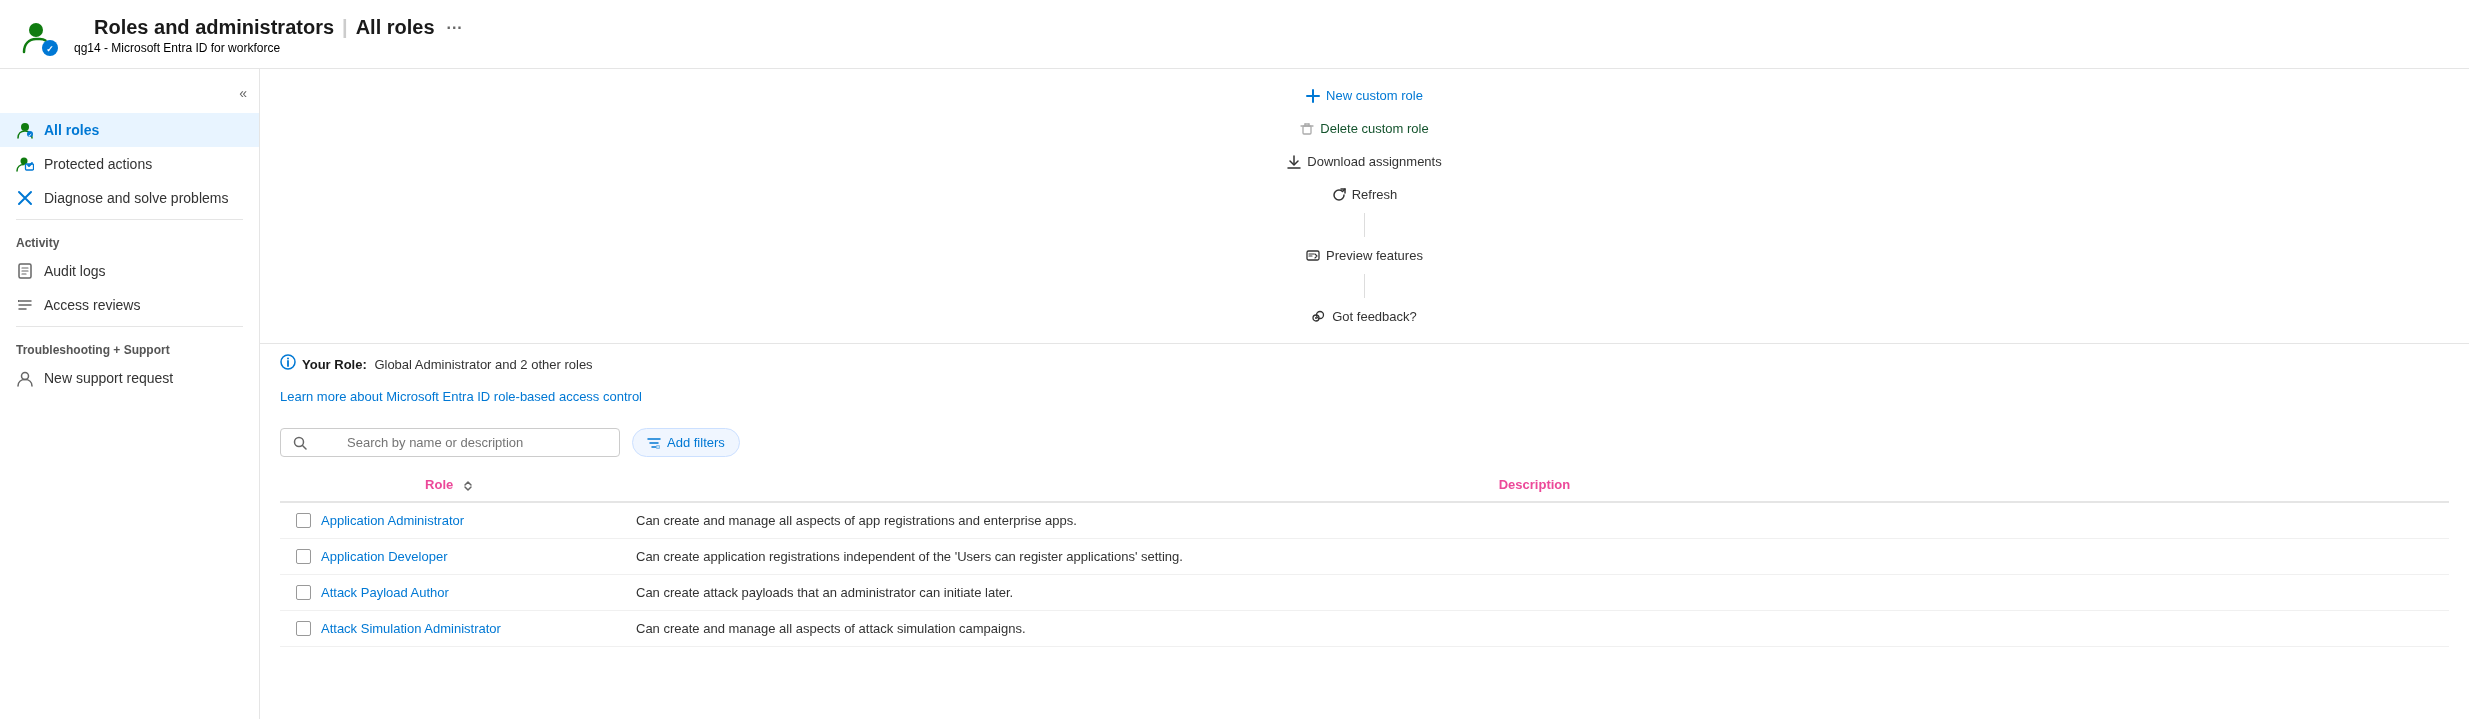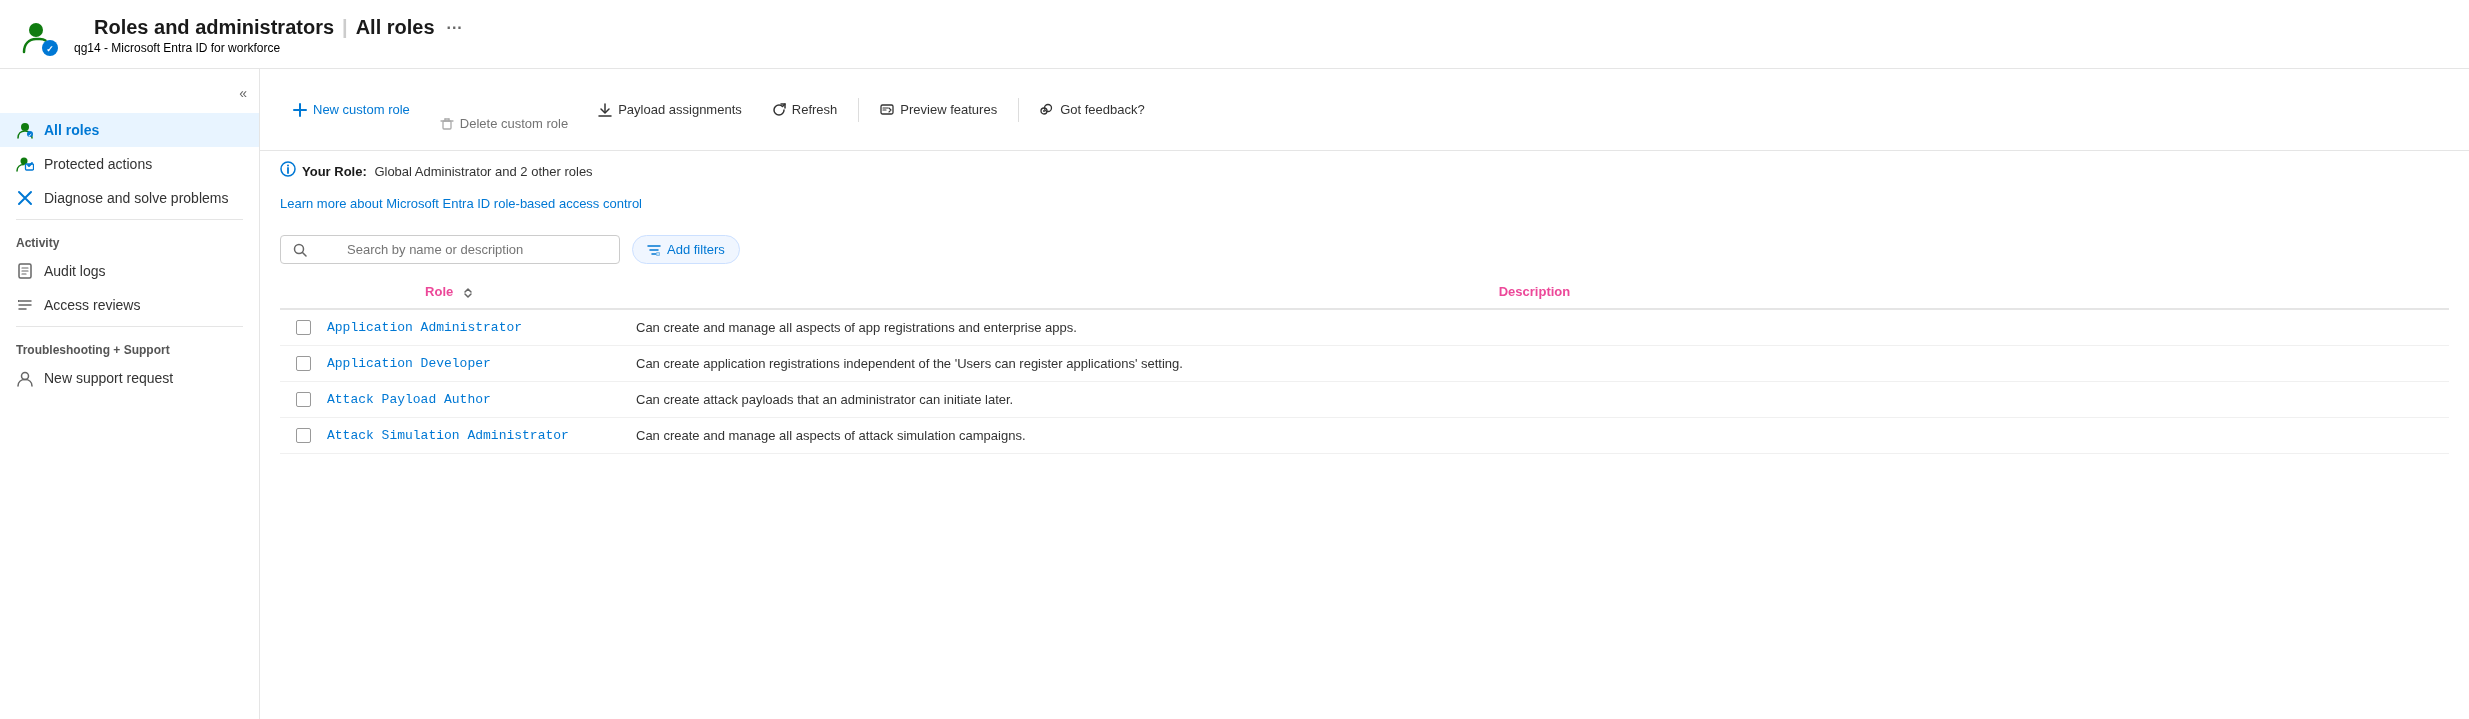--- a/index.html
+++ b/index.html
@@ -22,24 +22,24 @@
     .sidebar-item { display: flex; align-items: center; gap: 10px; padding: 8px 16px; cursor: pointer; color: #333; text-decoration: none; font-size: 14px; }
     .sidebar-item.active { background: #e8f4ff; color: #0078d4; font-weight: 600; }
     .sidebar-icon { width: 18px; height: 18px; flex-shrink: 0; display: flex; align-items: center; justify-content: center; }
     .sidebar-section { padding: 12px 16px 4px; font-size: 12px; font-weight: 600; color: #555; text-transform: none; }
     .sidebar-divider { border: none; border-top: 1px solid #e5e5e5; margin: 4px 16px; }
 
     
     .content { flex: 1; overflow-y: auto; padding: 0; }
 
     
-    .toolbar { display: flex; align-items: center; gap: 4px; padding: 12px 20px; border-bottom: 1px solid #e5e5e5; flex-wrap: wrap; }
+    .toolbar { display: flex; align-items: center; gap: 4px; padding: 12px 20px; border-bottom: 1px solid #e5e5e5; flex-wrap: wrap; flex-direction: column; }
     .toolbar-btn { display: flex; align-items: center; gap: 6px; padding: 6px 12px; background: none; border: 1px solid transparent; border-radius: 4px; cursor: pointer; font-size: 13px; color: #333; white-space: nowrap; }
     .toolbar-btn.primary { color: #0078d4; }
-    .toolbar-btn.disabled { color: #737373; cursor: default; margin-top: 28px; }
+    .toolbar-btn.disabled { color: #14532d; cursor: default; }
     .toolbar-separator { width: 1px; height: 24px; background: #ddd; margin: 0 4px; }
 
     
     .info-bar { padding: 10px 20px; display: flex; align-items: center; gap: 6px; font-size: 13px; }
     .info-icon { color: #0078d4; font-size: 16px; }
     .info-bar strong { color: #1a1a1a; }
 
     
     .learn-link { padding: 4px 20px 12px; }
     .learn-link a { color: #0078d4; text-decoration: none; font-size: 13px; }
@@ -49,21 +49,21 @@
     .search-box { display: flex; align-items: center; gap: 8px; border: 1px solid #ccc; border-radius: 4px; padding: 6px 12px; width: 340px; background: #fff; }
     .search-input { border: none; outline: none; font-size: 13px; color: #333; width: 100%; background: transparent; margin-left: 32px; }
     .search-icon-svg { color: #666; flex-shrink: 0; }
     .add-filter-btn { display: flex; align-items: center; gap: 6px; padding: 6px 14px; background: #f0f6ff; border: 1px solid #cce0ff; border-radius: 16px; cursor: pointer; font-size: 13px; color: #0078d4; }
 
     
     .roles-table { width: 100%; border-collapse: collapse; }
     .roles-table th { text-align: center; padding: 8px 16px; font-size: 13px; font-weight: 600; color: #ec4899; border-bottom: 2px solid #e5e5e5; background: #fff; }
     .roles-table td { padding: 10px 16px; font-size: 13px; color: #333; border-bottom: 1px solid #f0f0f0; vertical-align: middle; }
     .role-checkbox { width: 15px; height: 15px; border: 1px solid #999; border-radius: 2px; flex-shrink: 0; cursor: pointer; background: #fff; }
-    .role-cell { display: flex; align-items: flex-end; gap: 16px; font-family: Liberation Mono, monospace; }
+    .role-cell { display: flex; align-items: flex-end; gap: 10px; }
     .role-name { color: #0078d4; cursor: pointer; }
     .th-role { width: 340px; }
   </style>
 </head>
 <body>
 
 <div class="page-header">
   <div class="header-icon">
     
     <svg width="40" height="40" viewBox="0 0 40 40" fill="none" xmlns="http://www.w3.org/2000/svg">
@@ -187,21 +187,21 @@
         </svg>
         <span>Delete custom role</span>
       </button>
 
       <button class="toolbar-btn">
         <svg width="14" height="14" viewBox="0 0 14 14" fill="none">
           <line x1="7" y1="1" x2="7" y2="9" stroke="#333" stroke-width="1.5" stroke-linecap="round"></line>
           <polyline points="3,6 7,10 11,6" fill="none" stroke="#333" stroke-width="1.5" stroke-linecap="round" stroke-linejoin="round"></polyline>
           <line x1="1" y1="13" x2="13" y2="13" stroke="#333" stroke-width="1.5" stroke-linecap="round"></line>
         </svg>
-        <span>Payload assignments</span>
+        <span>Download assignments</span>
       </button>
 
       <button class="toolbar-btn">
         <svg width="14" height="14" viewBox="0 0 14 14" fill="none">
           <path d="M12 7A5 5 0 1 1 7 2a5 5 0 0 1 3.5 1.5L13 1" stroke="#333" stroke-width="1.5" fill="none" stroke-linecap="round" stroke-linejoin="round"></path>
           <polyline points="9,1 13,1 13,5" fill="none" stroke="#333" stroke-width="1.5" stroke-linecap="round" stroke-linejoin="round"></polyline>
         </svg>
         <span>Refresh</span>
       </button>
 

